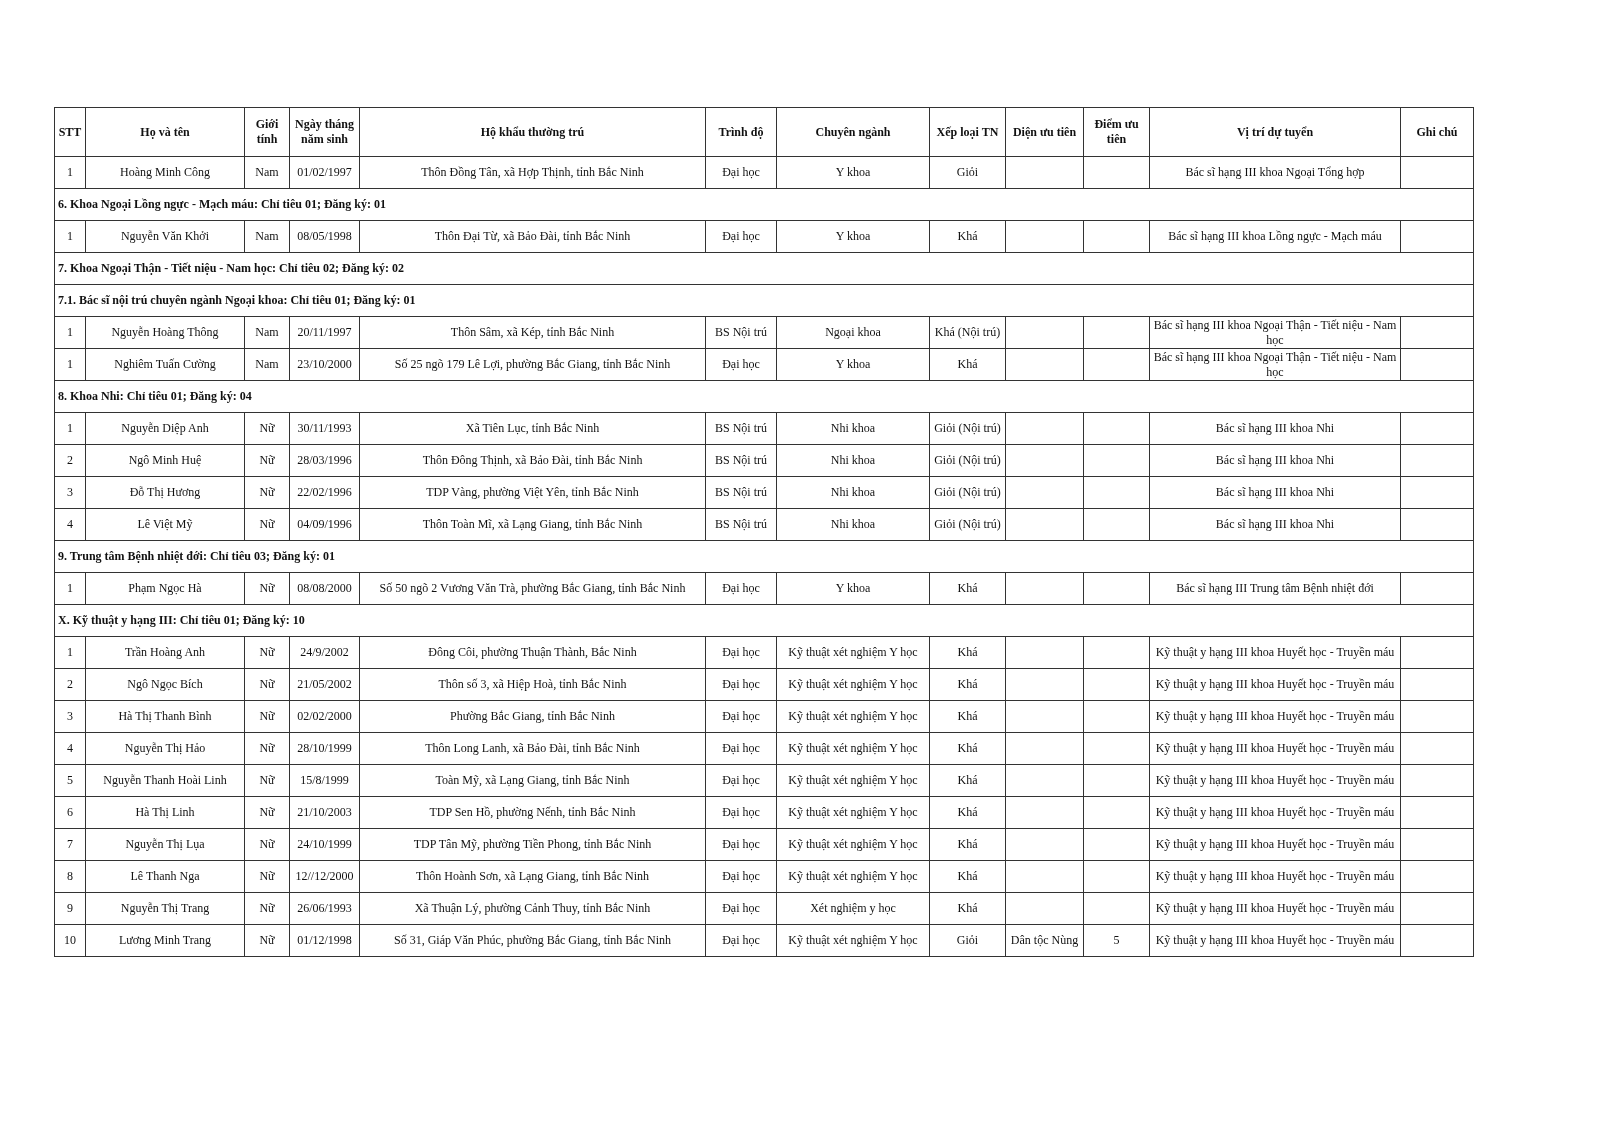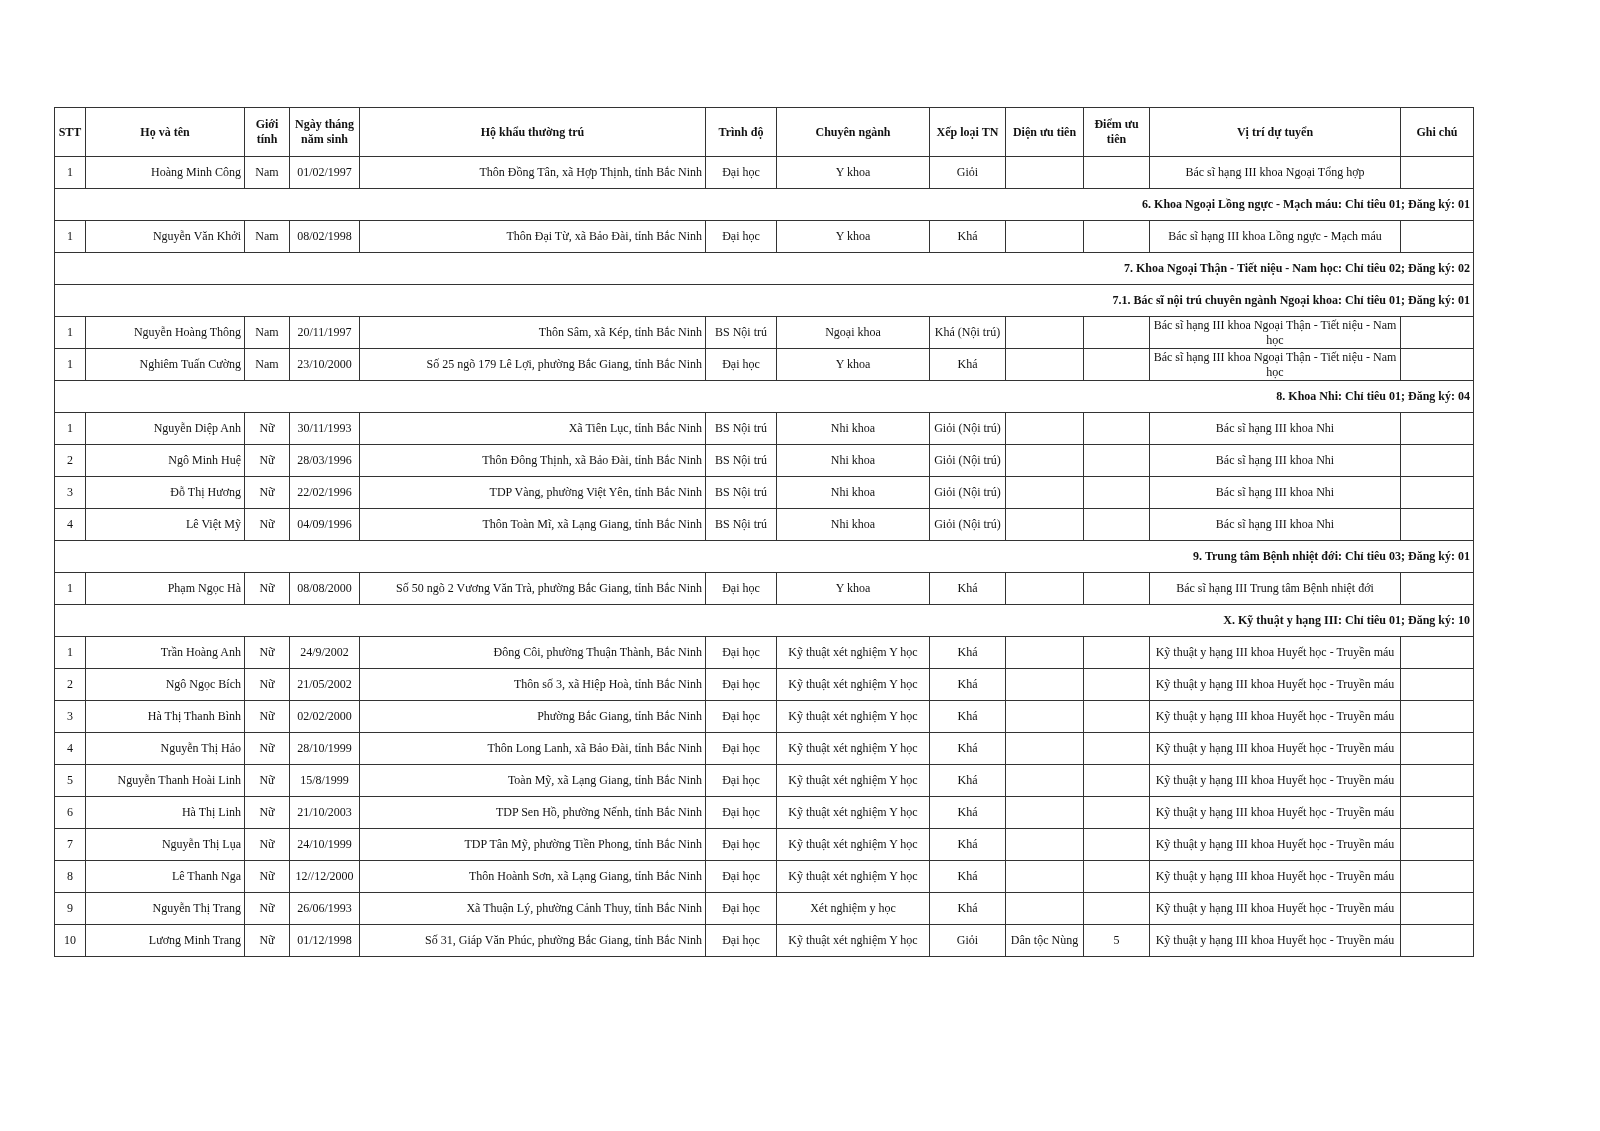--- a/index.html
+++ b/index.html
@@ -5,22 +5,22 @@
   html, body { margin: 0; padding: 0; background: #ffffff; }
   body { width: 1600px; height: 1131px; position: relative; overflow: hidden;
          font-family: "Liberation Serif", "DejaVu Serif", serif; color: #111; }
   table.reg { position: absolute; left: 54px; top: 107px; border-collapse: collapse;
               table-layout: fixed; width: 1419px; font-size: 12px; }
   table.reg td, table.reg th { border: 1.3px solid #333; padding: 0 3px; line-height: 15px;
               overflow: hidden; }
   table.reg th { height: 48px; font-weight: bold; text-align: center; vertical-align: middle; }
   table.reg td { height: 31px; vertical-align: middle; }
   .c { text-align: center; }
-  .l { text-align: right; }
-  .sec td { font-weight: bold; text-align: right; }
+  .l { text-align: center; }
+  .sec td { font-weight: bold; text-align: left; }
 </style>
 </head>
 <body>
 
 <table class="reg">
   <colgroup>
     <col style="width:31px">
       <col style="width:159px">
       <col style="width:45px">
       <col style="width:70px">
@@ -64,21 +64,21 @@
         <td class="c wrap">Bác sĩ hạng III khoa Ngoại Tổng hợp</td>
         <td class="c"></td>
       </tr>
       <tr class="sec">
         <td colspan="12">6. Khoa Ngoại Lồng ngực - Mạch máu: Chỉ tiêu 01; Đăng ký: 01</td>
       </tr>
       <tr>
         <td class="c">1</td>
         <td class="l">Nguyễn Văn Khởi</td>
         <td class="c">Nam</td>
-        <td class="c">08/02/1998</td>
+        <td class="c">08/05/1998</td>
         <td class="l">Thôn Đại Từ, xã Bảo Đài, tỉnh Bắc Ninh</td>
         <td class="c">Đại học</td>
         <td class="c">Y khoa</td>
         <td class="c">Khá</td>
         <td class="c"></td>
         <td class="c"></td>
         <td class="c wrap">Bác sĩ hạng III khoa Lồng ngực - Mạch máu</td>
         <td class="c"></td>
       </tr>
       <tr class="sec">

